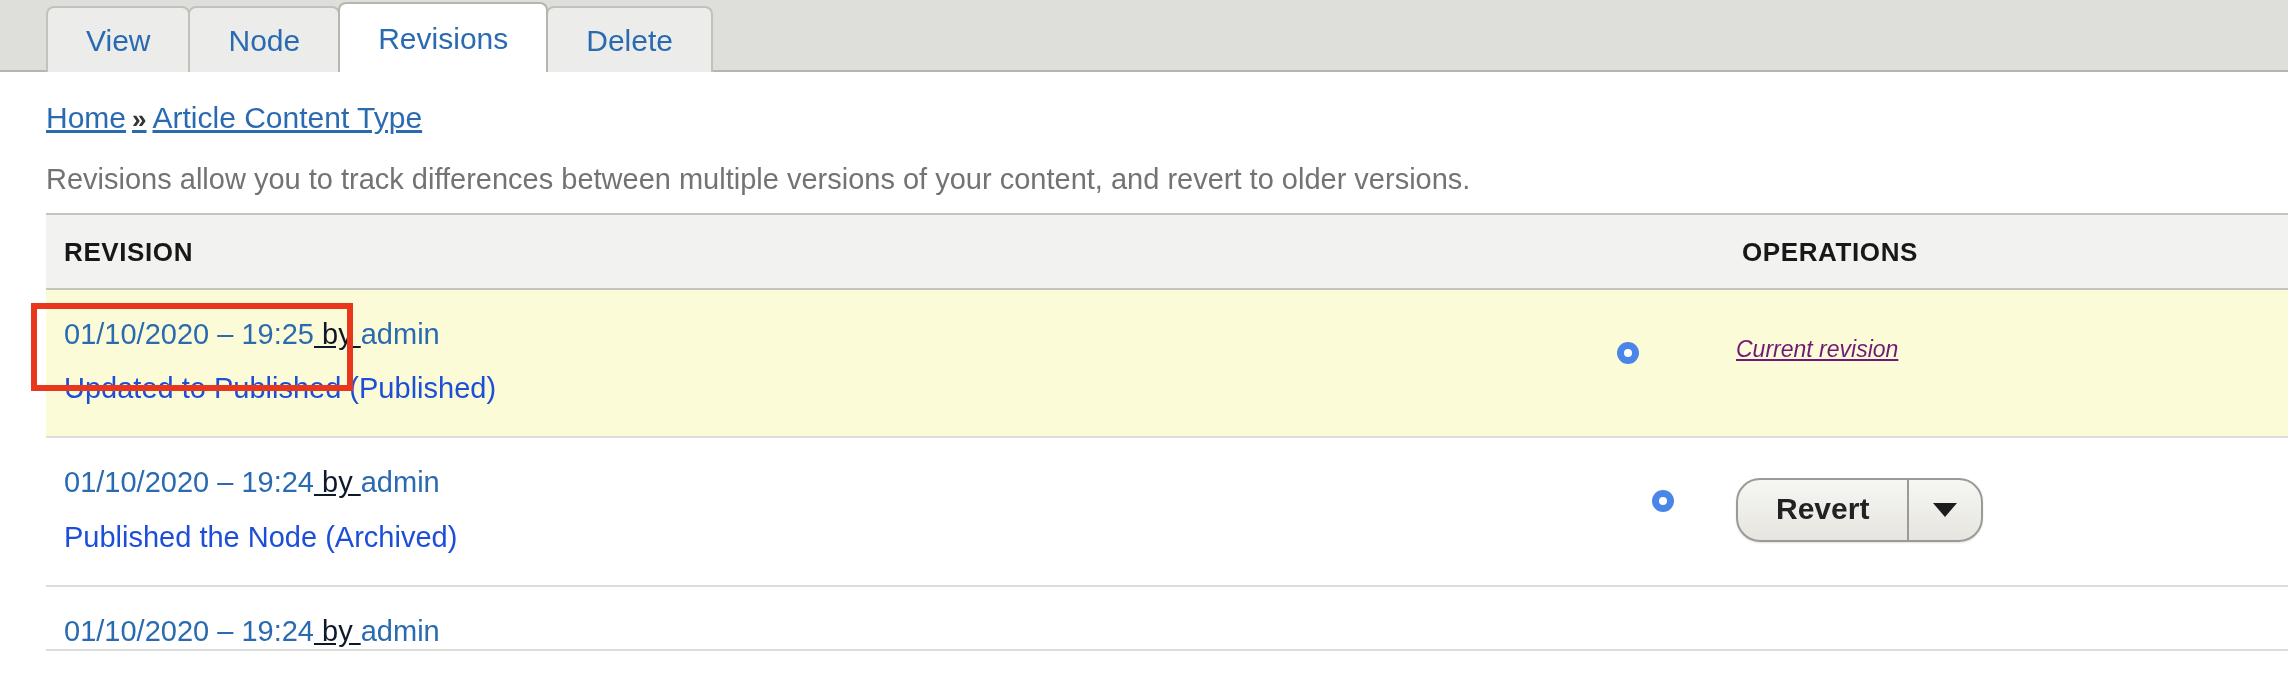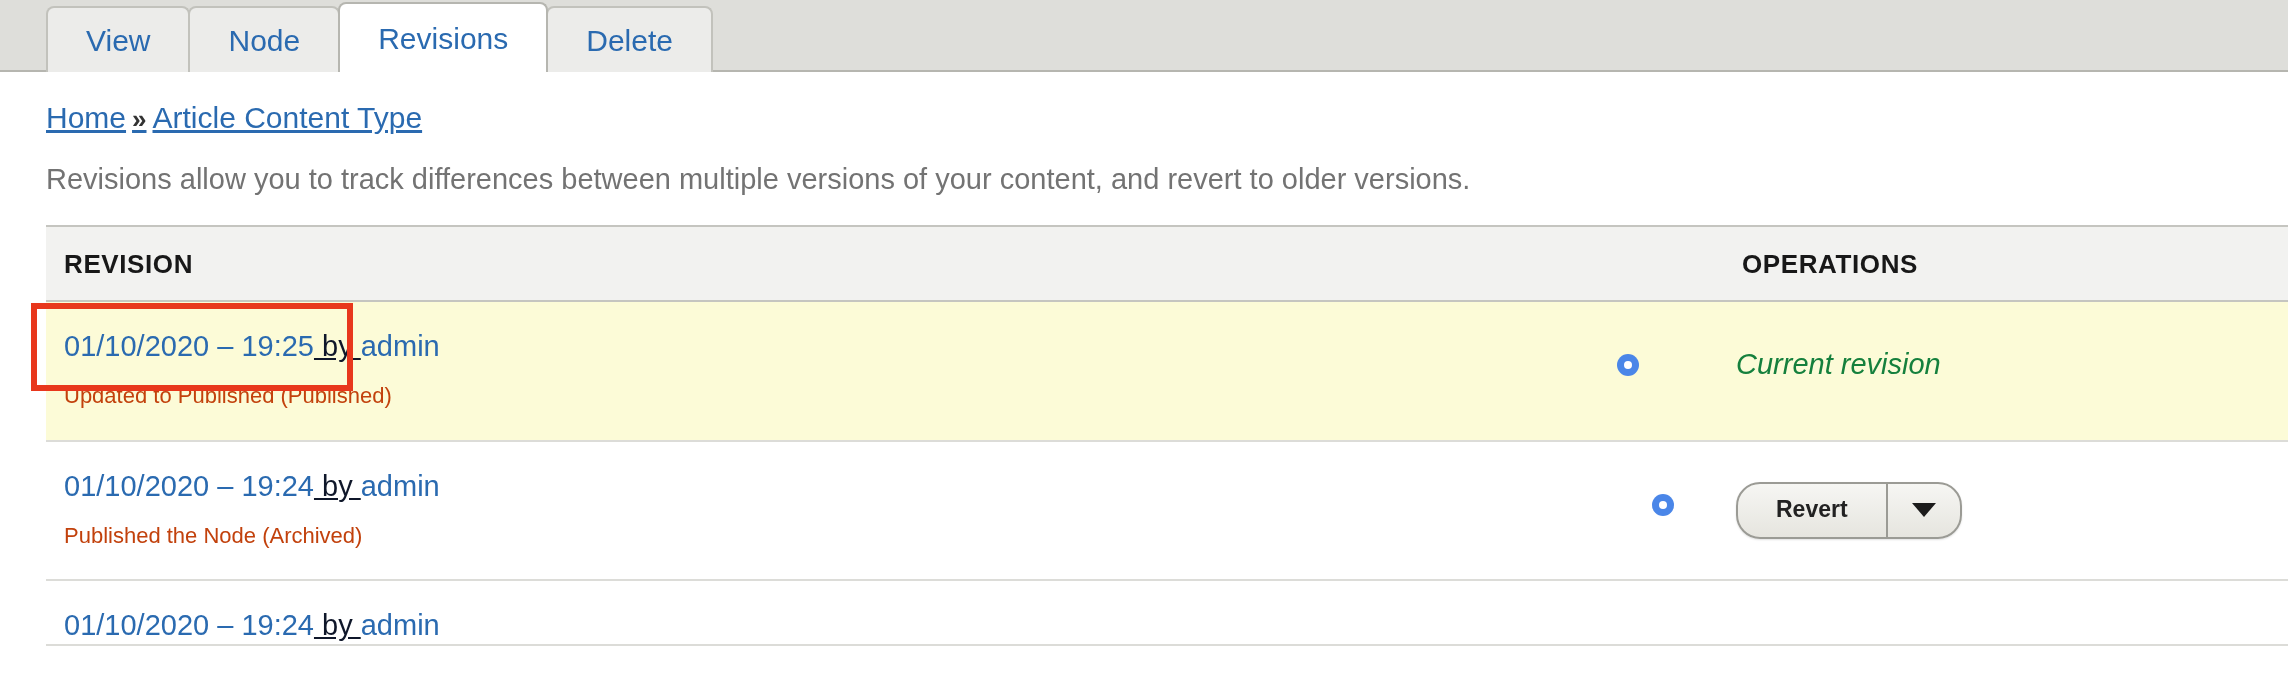--- a/index.html
+++ b/index.html
@@ -94,21 +94,21 @@
   }
   .intro {
     margin-top: 26px;
     font-size: 29px;
     color: #737373;
     line-height: 1.2;
   }
 
   
   .rev-table {
-    margin-top: 28px;
+    margin-top: 16px;
     width: 2242px;
     border-collapse: collapse;
     table-layout: fixed;
   }
   .rev-table thead th {
     background: #f2f2f0;
     border-top: 2px solid #c5c5c0;
     border-bottom: 2px solid #c5c5c0;
     text-align: left;
     font-size: 26px;
@@ -140,23 +140,23 @@
     white-space: nowrap;
   }
   .rev-line1 a {
     color: #2a6ab0;
     text-decoration: none;
     cursor: pointer;
   }
   .rev-by { color: #0f172a; text-decoration: underline; }
   .rev-line2 {
     margin-top: 18px;
-    font-size: 22px;
+    font-size: 29px;
     line-height: 1.25;
-    color: #c2410c;
+    color: #1d4ed8;
   }
 
   
   .radio-cell {
     text-align: left;
   }
   .radio-wrap {
     padding-top: 52px;
     display: flex;
     justify-content: center;
@@ -181,35 +181,36 @@
   .row-second .radio-wrap { padding-top: 52px; }
 
   
   .ops-cell { padding: 0; }
   .ops-inner {
     padding-top: 46px;
     padding-left: 12px;
   }
   .current-revision {
     font-style: italic;
-    font-size: 29px;
-    color: #15803d;
+    font-size: 23px;
+    color: #701a75;
+    text-decoration: underline;
   }
   .btn-group {
     display: inline-flex;
     align-items: stretch;
     border: 2px solid #9b9b95;
     border-radius: 24px;
     overflow: hidden;
     background: linear-gradient(to bottom, #f6f6f3 0%, #e6e5df 100%);
     box-shadow: 0 1px 2px rgba(0,0,0,0.12);
   }
   .btn-main {
     padding: 12px 38px 14px 38px;
-    font-size: 23px;
+    font-size: 30px;
     font-weight: bold;
     color: #222222;
     cursor: pointer;
     background: transparent;
     white-space: nowrap;
   }
   .btn-arrow {
     border-left: 2px solid #9b9b95;
     padding: 0 24px;
     display: flex;

